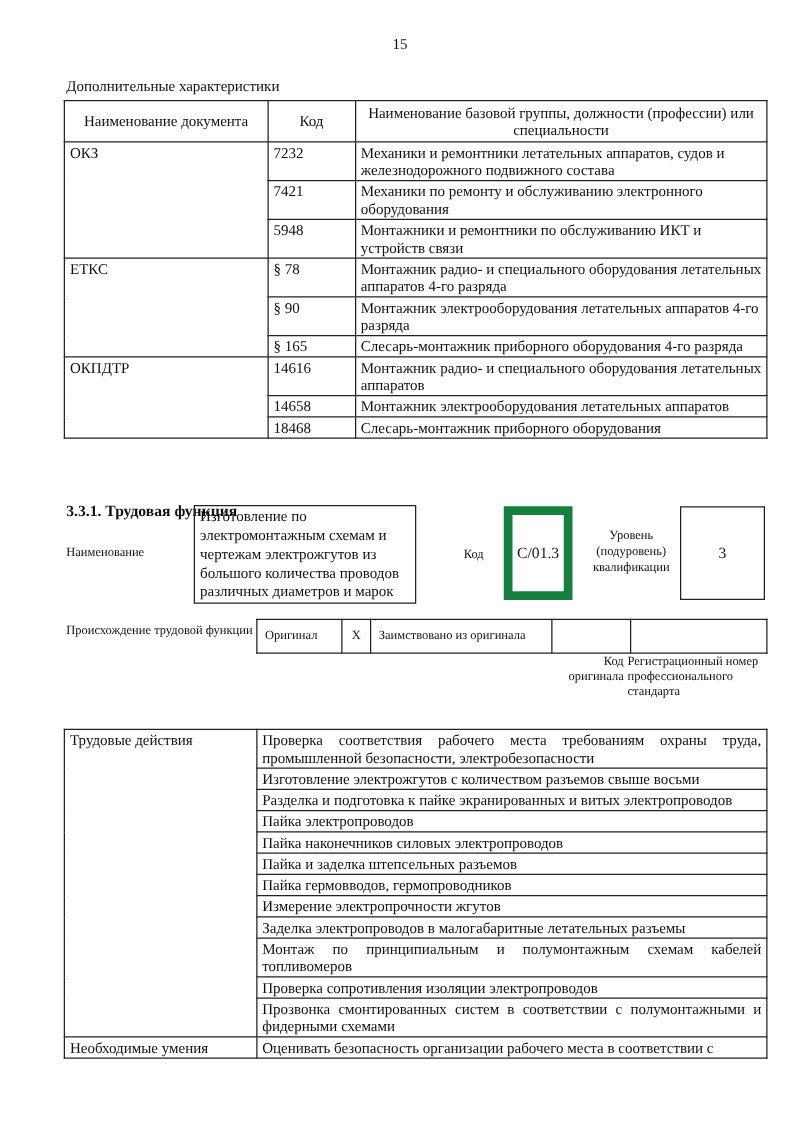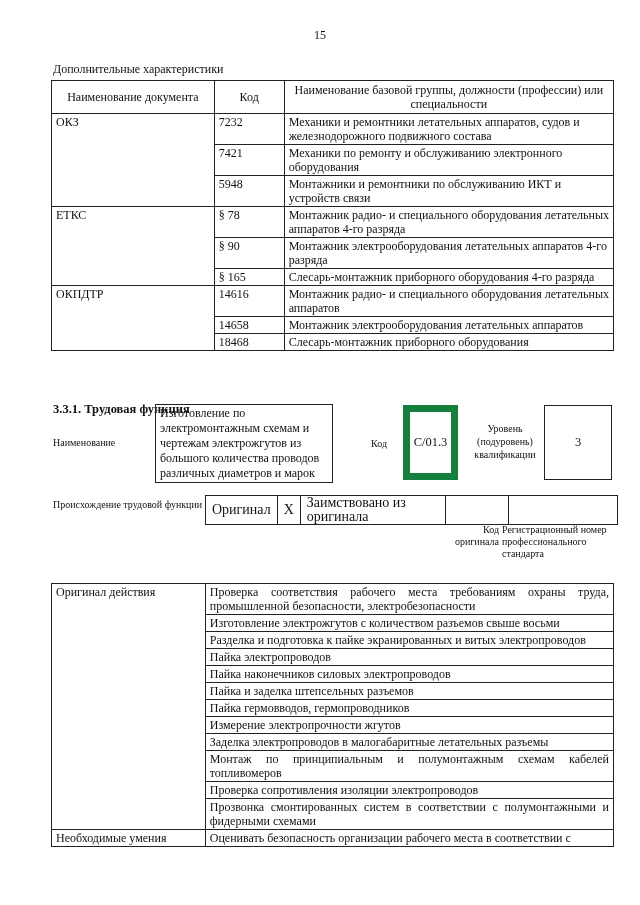--- a/index.html
+++ b/index.html
@@ -21,21 +21,21 @@
   .lbl-small { font-size:10px; }
   .name-label { left:53px; top:437px; }
   .name-box { left:155px; top:404px; width:178px; height:79px; border:1px solid #222; box-sizing:border-box; font-size:12px; line-height:15px; padding:1px 4px; }
   .code-label { left:371px; top:438px; }
   .code-box { left:403px; top:405px; width:55px; height:75px; border:7px solid #15803d; box-sizing:border-box; display:flex; align-items:center; justify-content:center; font-size:12.5px; }
   .level-label { left:463px; top:422px; width:84px; text-align:center; line-height:13px; }
   .level-box { left:544px; top:405px; width:68px; height:75px; border:1px solid #222; box-sizing:border-box; display:flex; align-items:center; justify-content:center; font-size:12.5px; }
 
   .origin-label { left:53px; top:499px; line-height:12px; }
   #tbl-origin { left:205px; top:495px; }
-  #tbl-origin td { height:26px; vertical-align:middle; font-size:14px; padding:0 6px;margin-left:48px; }
+  #tbl-origin td { height:26px; vertical-align:middle; font-size:10px; padding:0 6px;margin-left:48px; }
   .x-mark { font-size:14px; }
   .orig-code-label { left:437px; top:524px; width:62px; text-align:right; line-height:12px; }
   .reg-label { left:502px; top:524px; width:114px; text-align:left; line-height:12px; }
 
   #tbl2 { left:51px; top:583px; width:563px; }
   #tbl2 col.c1 { width:154px; } #tbl2 col.c2 { width:409px; }
   #tbl2 td.j { text-align:justify; text-align-last:left; }
 </style>
 </head>
 <body>
@@ -121,21 +121,21 @@
 <div class="abs lbl-small orig-code-label">Код оригинала</div>
 <div class="abs lbl-small reg-label">Регистрационный номер профессионального стандарта</div>
 
 <table id="tbl2">
   <colgroup>
       <col class="c1">
       <col class="c2">
     </colgroup>
   <tbody id="tbl2-body">
       <tr>
-        <td rowspan="12">Оригинал действия</td>
+        <td rowspan="12">Трудовые действия</td>
         <td class="j">Проверка соответствия рабочего места требованиям охраны труда, промышленной безопасности, электробезопасности</td>
       </tr>
       <tr>
         <td class="j">Изготовление электрожгутов с количеством разъемов свыше восьми</td>
       </tr>
       <tr>
         <td class="j">Разделка и подготовка к пайке экранированных и витых электропроводов</td>
       </tr>
       <tr>
         <td class="j">Пайка электропроводов</td>

